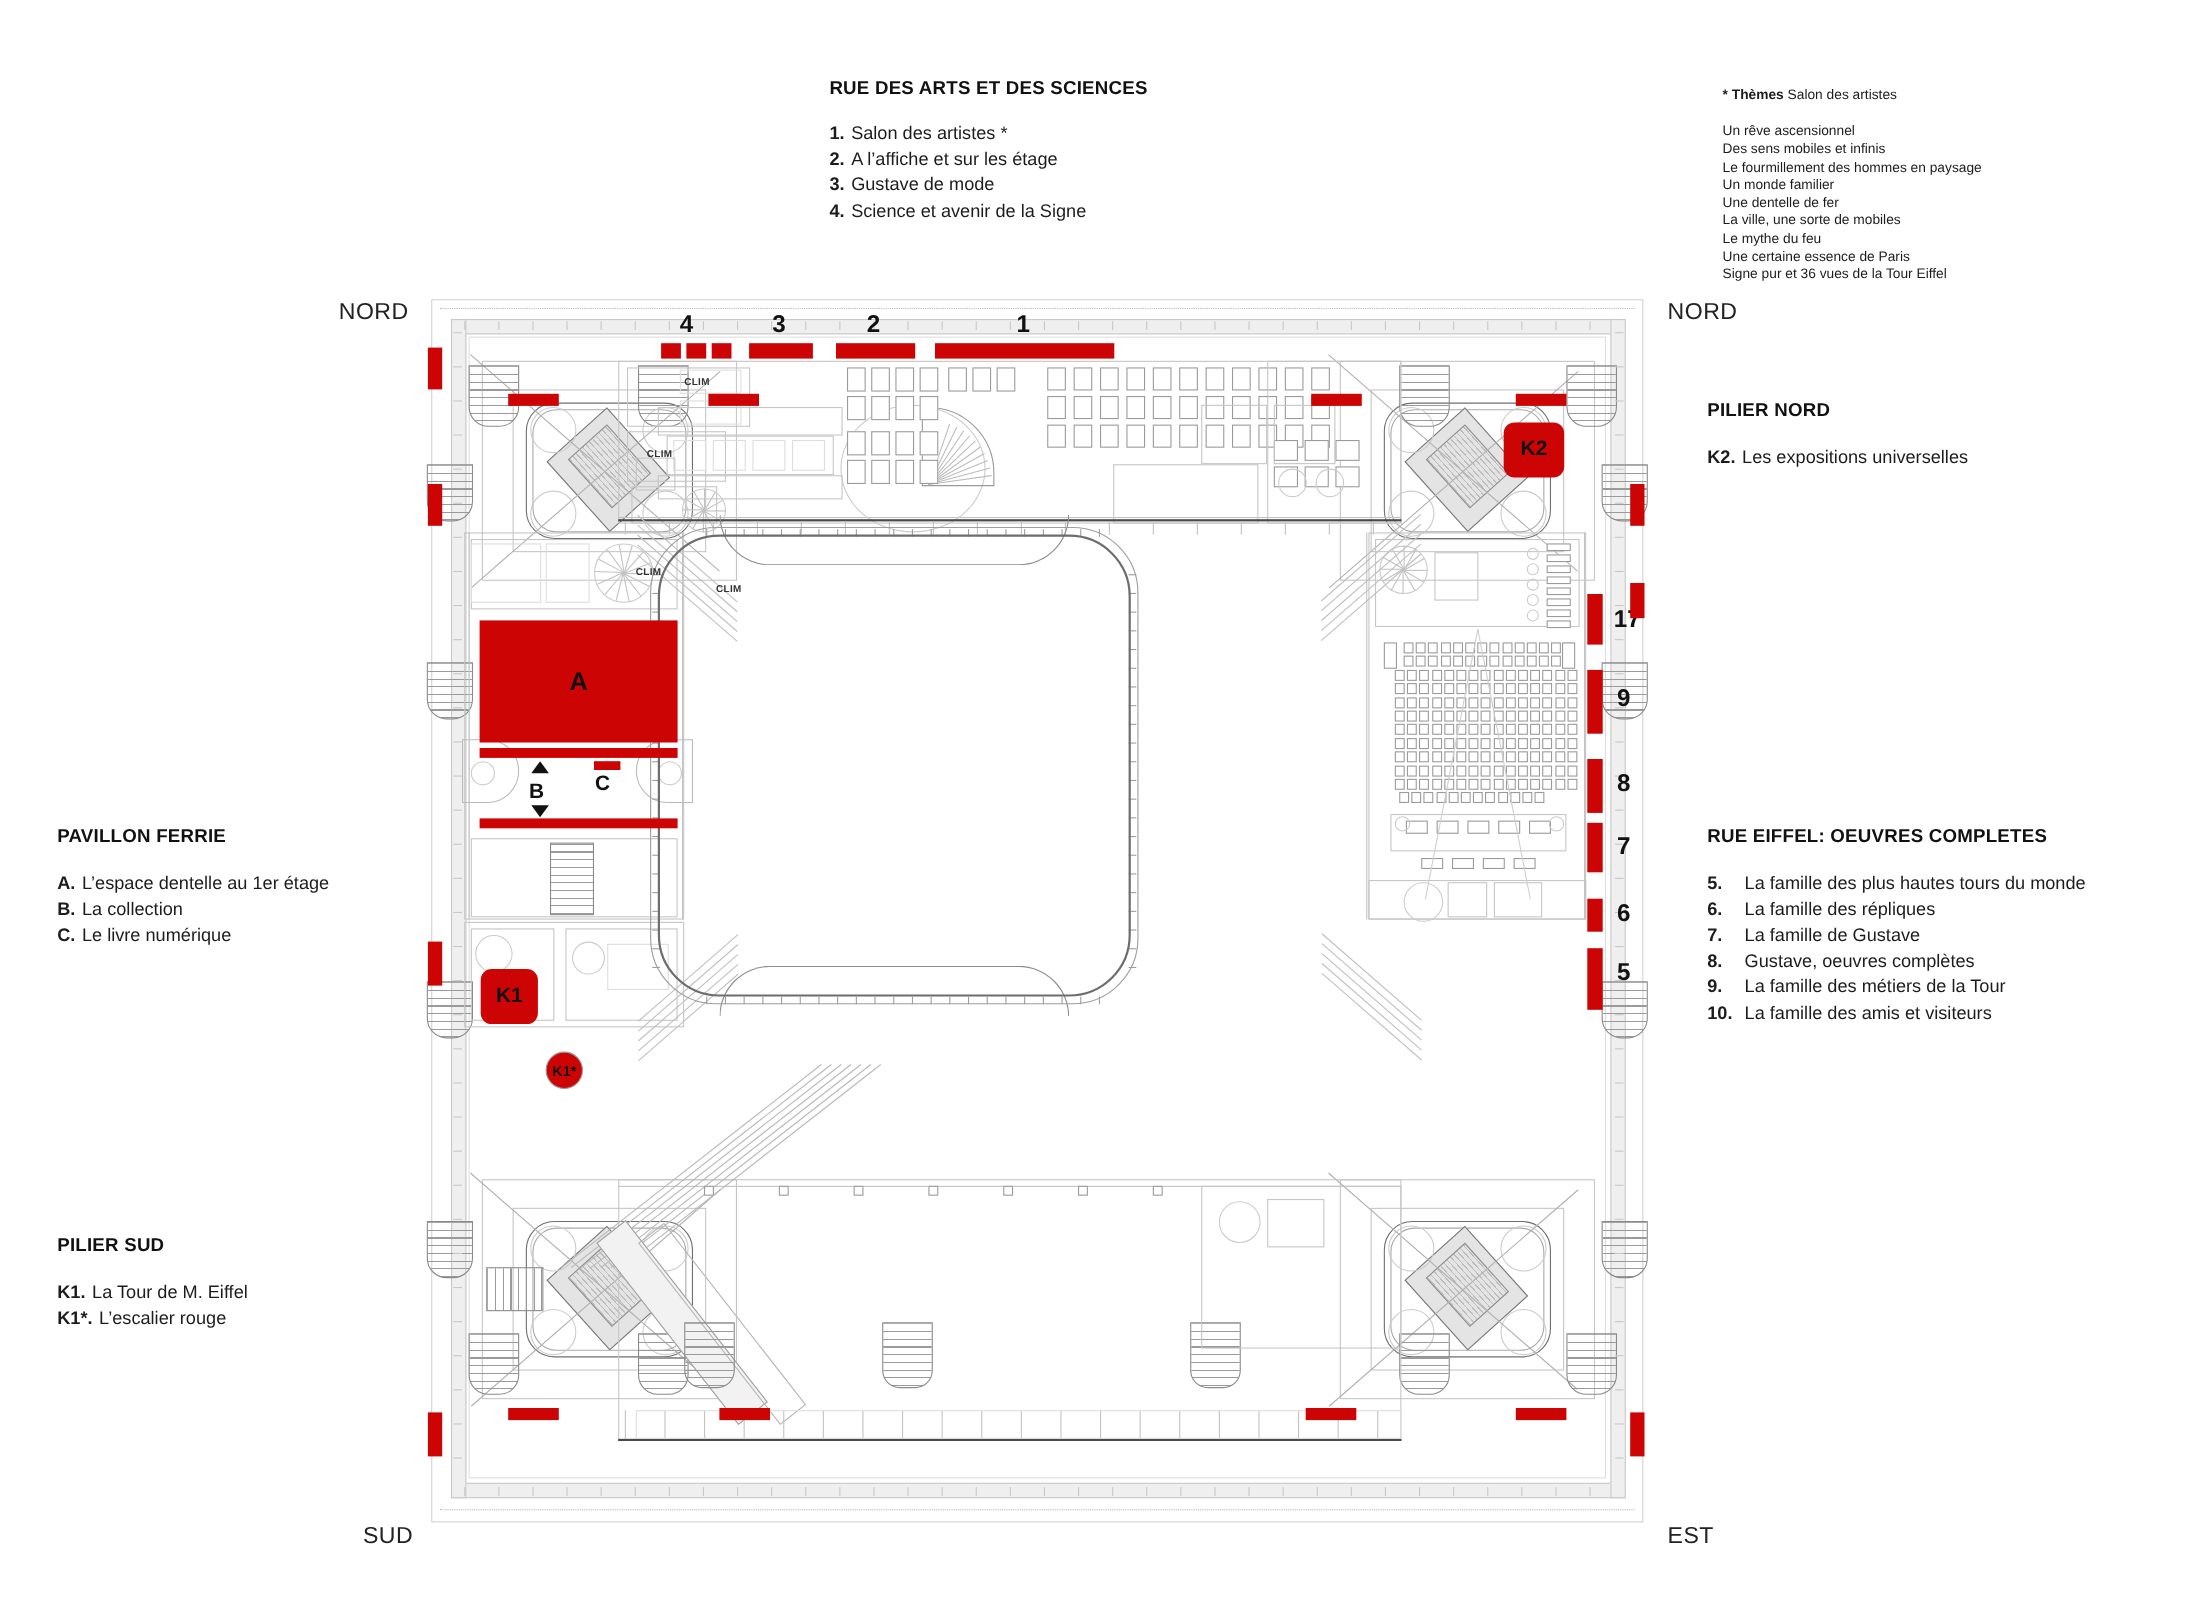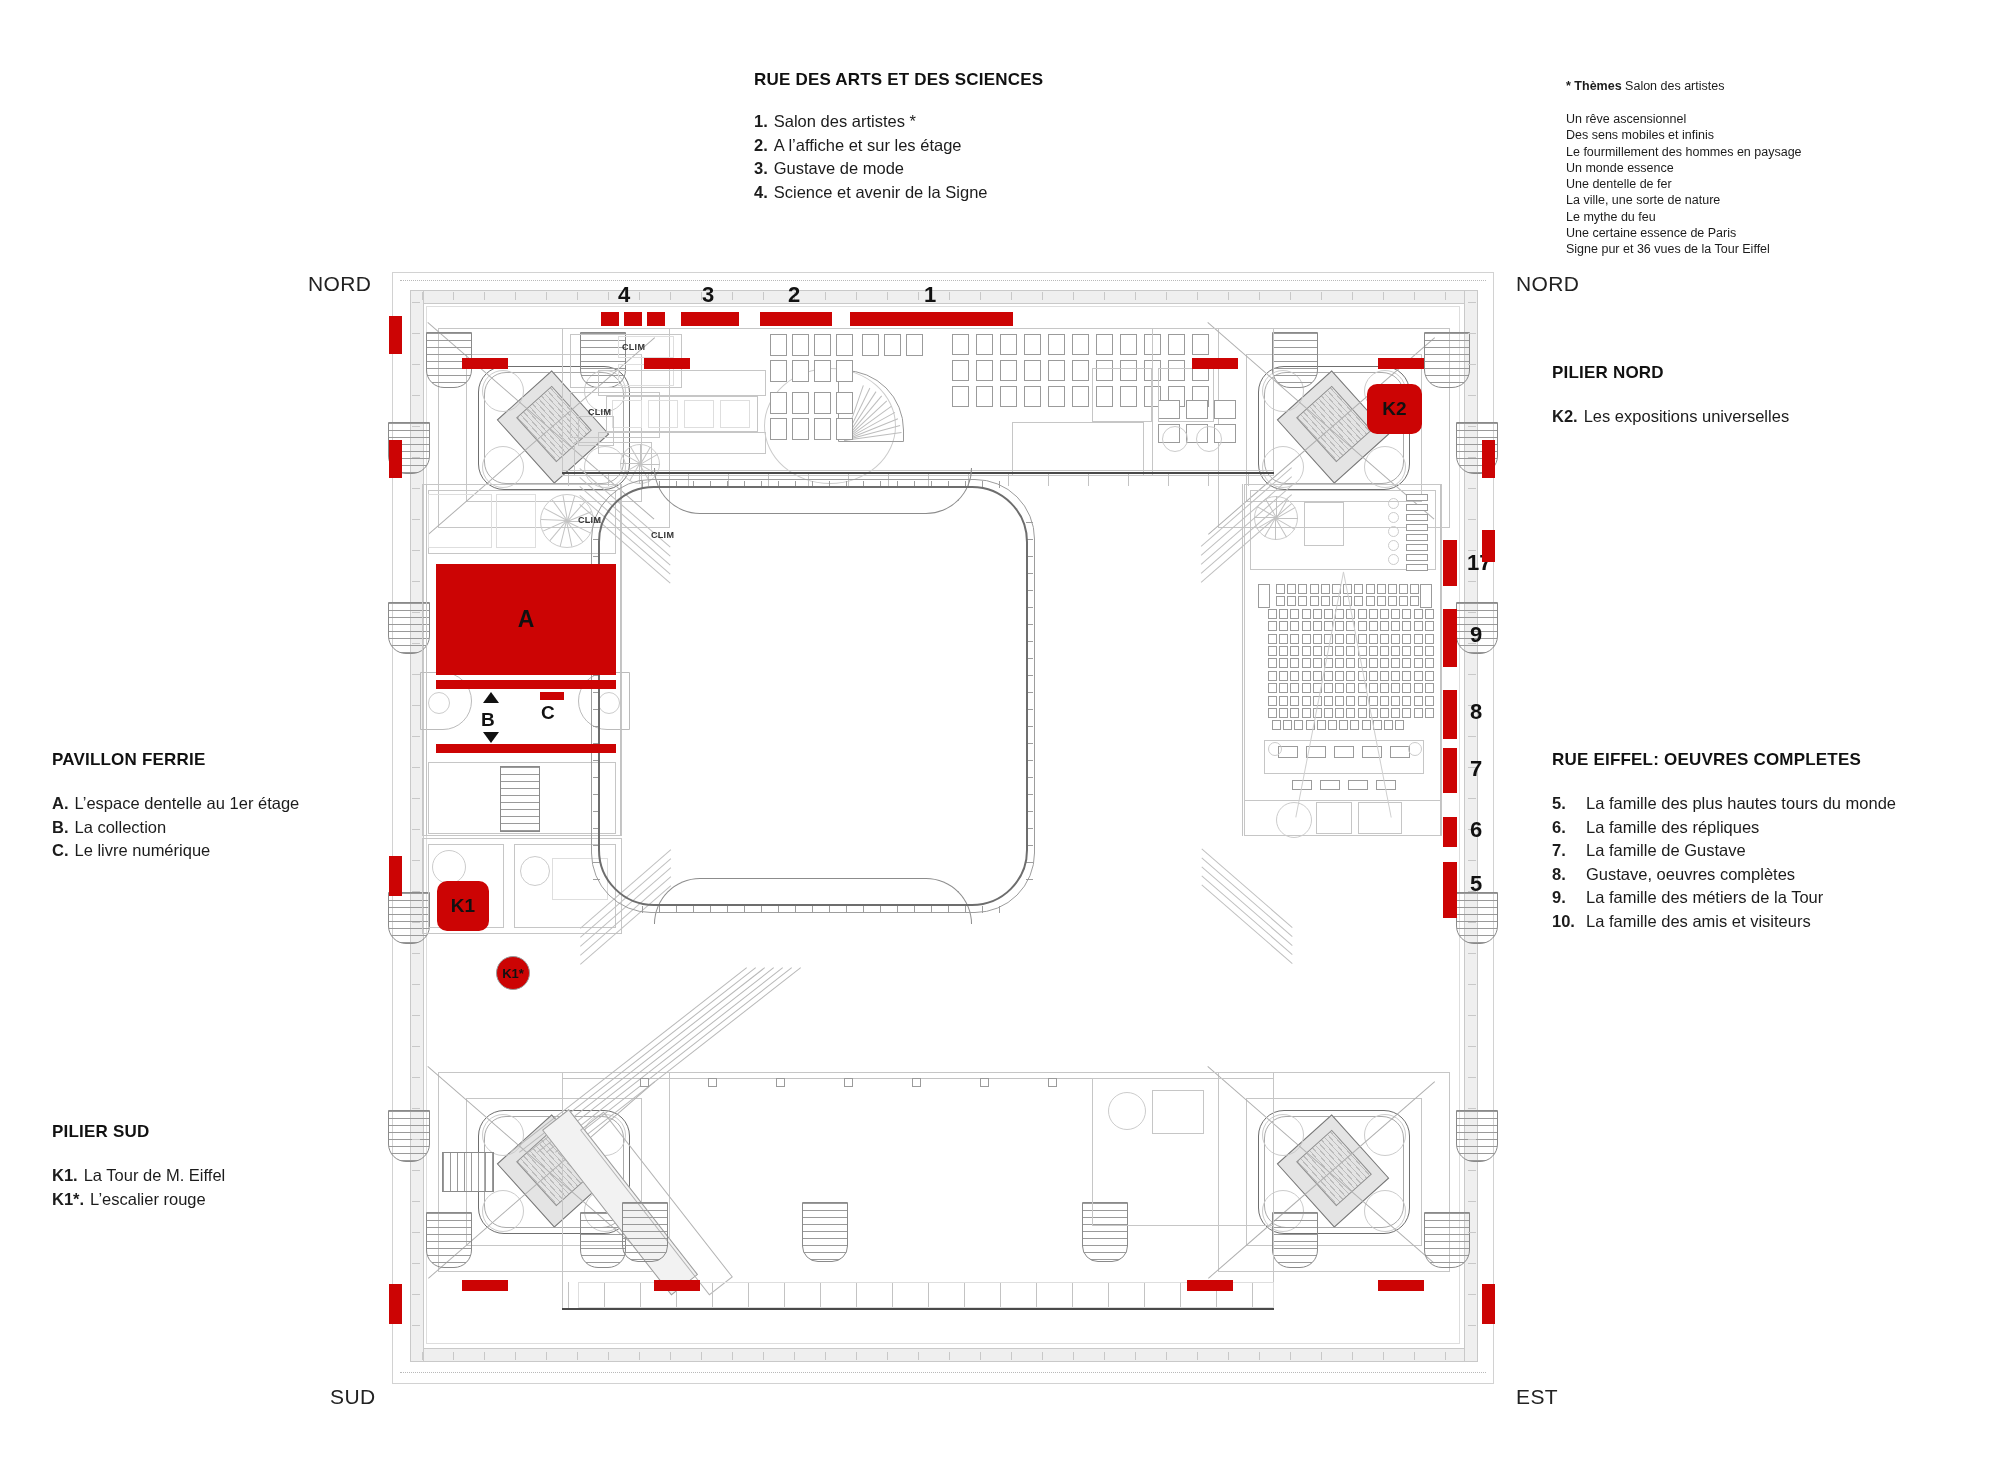--- a/index.html
+++ b/index.html
@@ -92,23 +92,23 @@
 <div class="abs" style="left:1566px;top:78px;">
   <div class="themes-head">
     <b><span>*</span>
        <span>Thèmes</span></b>
     <span>Salon des artistes</span>
   </div>
   <div style="height:16px"></div>
   <div class="themes-line">Un rêve ascensionnel</div>
   <div class="themes-line">Des sens mobiles et infinis</div>
   <div class="themes-line">Le fourmillement des hommes en paysage</div>
-  <div class="themes-line">Un monde essence</div>
+  <div class="themes-line">Un monde familier</div>
   <div class="themes-line">Une dentelle de fer</div>
-  <div class="themes-line">La ville, une sorte de nature</div>
+  <div class="themes-line">La ville, une sorte de mobiles</div>
   <div class="themes-line">Le mythe du feu</div>
   <div class="themes-line">Une certaine essence de Paris</div>
   <div class="themes-line">Signe pur et 36 vues de la Tour Eiffel</div>
 </div>
 
 <div class="abs compass" style="left:308px;top:272px;">NORD</div>
 <div class="abs compass" style="left:1516px;top:272px;">NORD</div>
 <div class="abs compass" style="left:330px;top:1385px;">SUD</div>
 <div class="abs compass" style="left:1516px;top:1385px;">EST</div>
 

